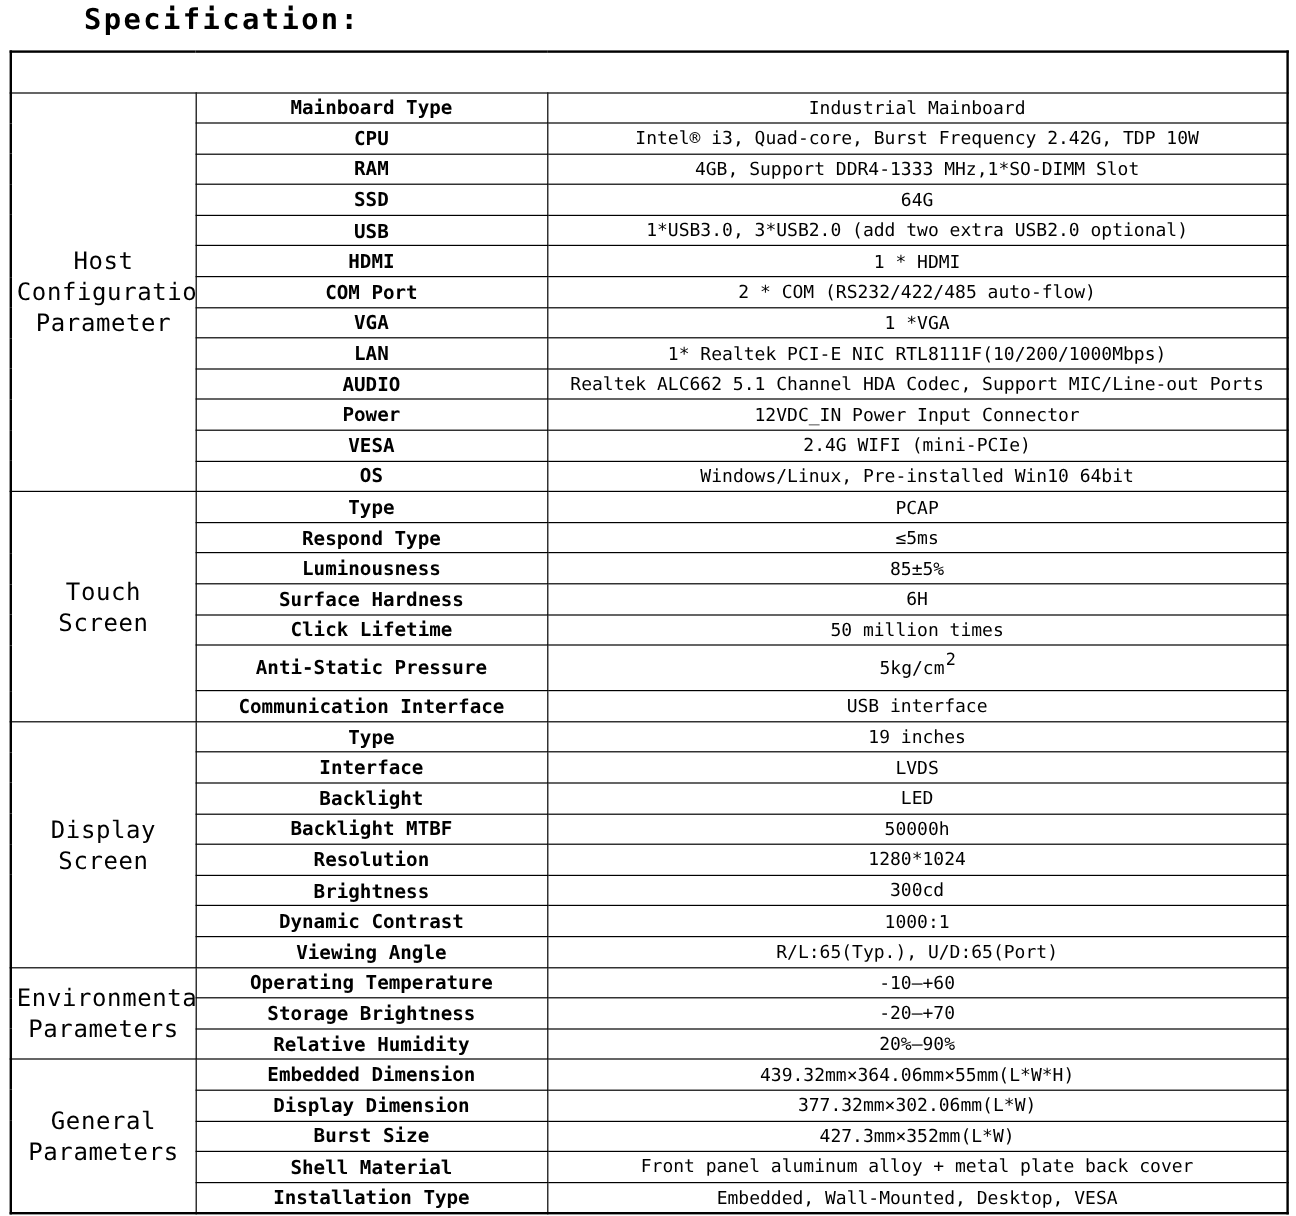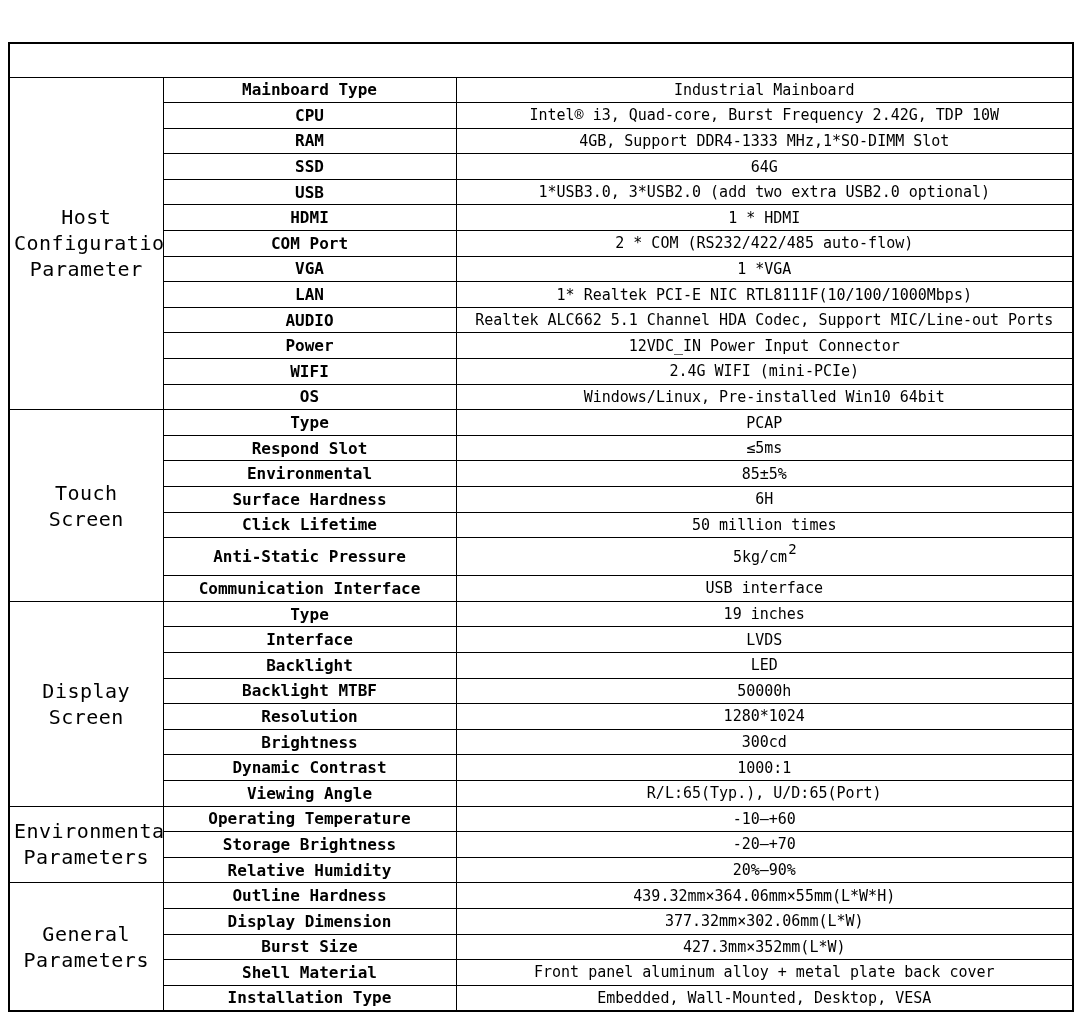--- a/index.html
+++ b/index.html
@@ -73,20 +73,21 @@
     font-size: 14px;
     position: relative;
     top: -8px;
     left: 1px;
   }
 </style>
 </head>
 <body>
 
 <div class="page">
+  <div class="title">Specification:</div>
 
   <table class="spec">
     <colgroup>
       <col class="c1">
       <col class="c2">
       <col class="c3">
     </colgroup>
     <tbody id="spec-body">
       <tr class="spacer-row">
         <td colspan="3"></td>
@@ -121,49 +122,49 @@
         <tr>
           <td class="param">COM Port</td>
           <td class="val"><span>2 * COM (RS232/422/485 auto-flow)</span></td>
         </tr>
         <tr>
           <td class="param">VGA</td>
           <td class="val"><span>1 *VGA</span></td>
         </tr>
         <tr>
           <td class="param">LAN</td>
-          <td class="val"><span>1* Realtek PCI-E NIC RTL8111F(10/100/1000Mbps)</span></td>
+          <td class="val"><span>1* Realtek PCI-E NIC RTL8111F(10/200/1000Mbps)</span></td>
         </tr>
         <tr>
           <td class="param">AUDIO</td>
           <td class="val"><span>Realtek ALC662 5.1 Channel HDA Codec, Support MIC/Line-out Ports</span></td>
         </tr>
         <tr>
           <td class="param">Power</td>
           <td class="val"><span>12VDC_IN Power Input Connector</span></td>
         </tr>
         <tr>
-          <td class="param">WIFI</td>
+          <td class="param">VESA</td>
           <td class="val"><span>2.4G WIFI (mini-PCIe)</span></td>
         </tr>
         <tr>
           <td class="param">OS</td>
           <td class="val"><span>Windows/Linux,  Pre-installed Win10 64bit</span></td>
         </tr>
         <tr>
           <td class="cat" rowspan="7">Touch Screen</td>
           <td class="param">Type</td>
           <td class="val"><span>PCAP</span></td>
         </tr>
         <tr>
-          <td class="param">Respond Slot</td>
+          <td class="param">Respond Type</td>
           <td class="val"><span>≤5ms</span></td>
         </tr>
         <tr>
-          <td class="param">Environmental</td>
+          <td class="param">Luminousness</td>
           <td class="val"><span>85±5%</span></td>
         </tr>
         <tr>
           <td class="param">Surface Hardness</td>
           <td class="val"><span>6H</span></td>
         </tr>
         <tr>
           <td class="param">Click Lifetime</td>
           <td class="val"><span>50 million times</span></td>
         </tr>
@@ -219,21 +220,21 @@
           <td class="param">Storage Brightness</td>
           <td class="val"><span>-20—+70</span></td>
         </tr>
         <tr>
           <td class="param">Relative Humidity</td>
           <td class="val"><span>20%—90%</span></td>
         </tr>
         <tr>
           <td class="cat" rowspan="5">General
 Parameters</td>
-          <td class="param">Outline Hardness</td>
+          <td class="param">Embedded Dimension</td>
           <td class="val"><span>439.32mm×364.06mm×55mm(L*W*H)</span></td>
         </tr>
         <tr>
           <td class="param">Display Dimension</td>
           <td class="val"><span>377.32mm×302.06mm(L*W)</span></td>
         </tr>
         <tr>
           <td class="param">Burst Size</td>
           <td class="val"><span>427.3mm×352mm(L*W)</span></td>
         </tr>

